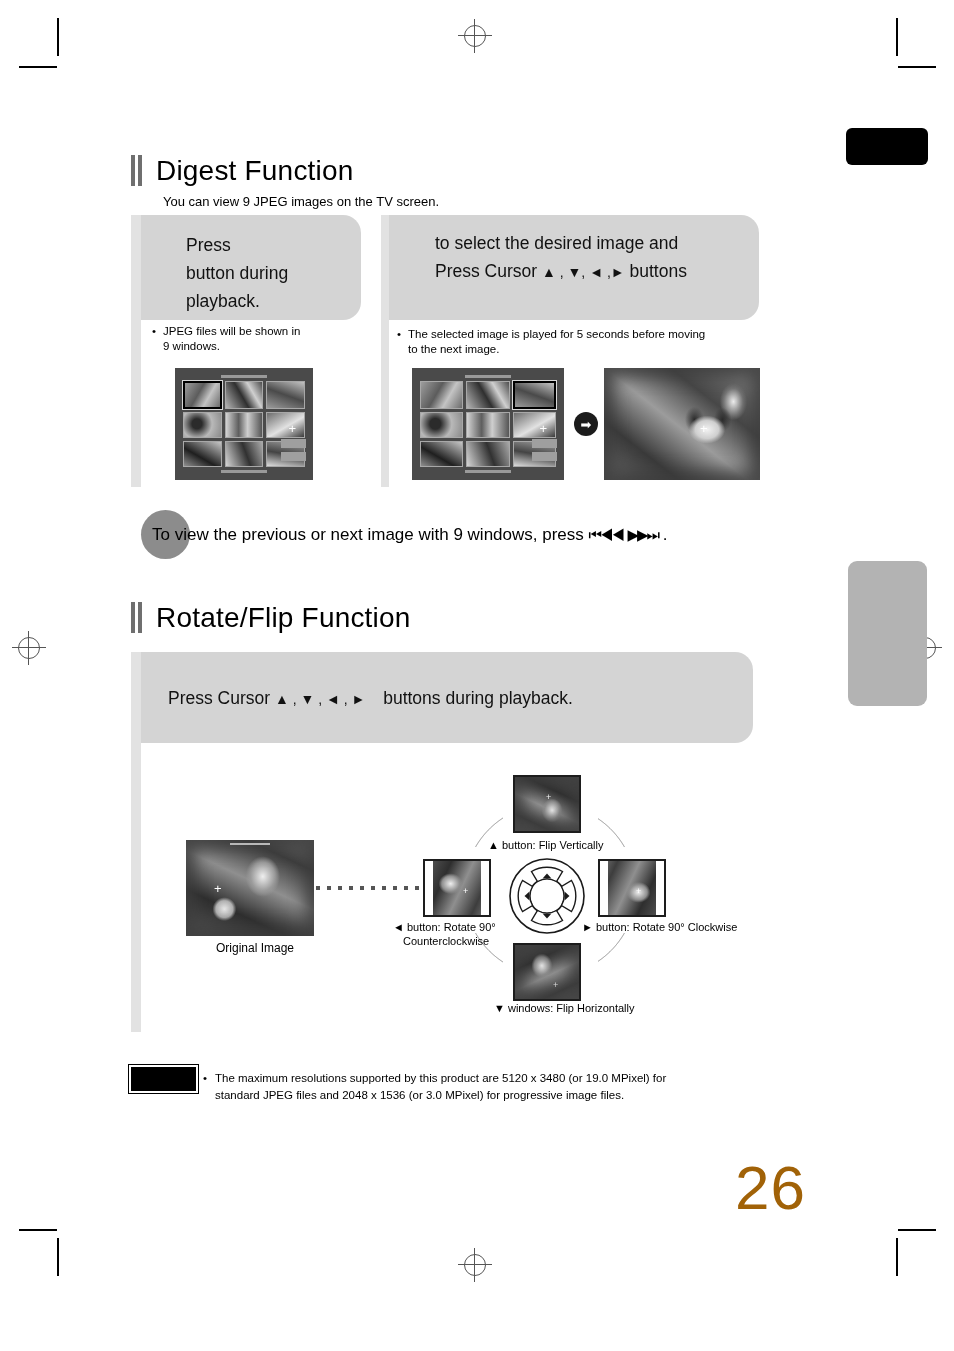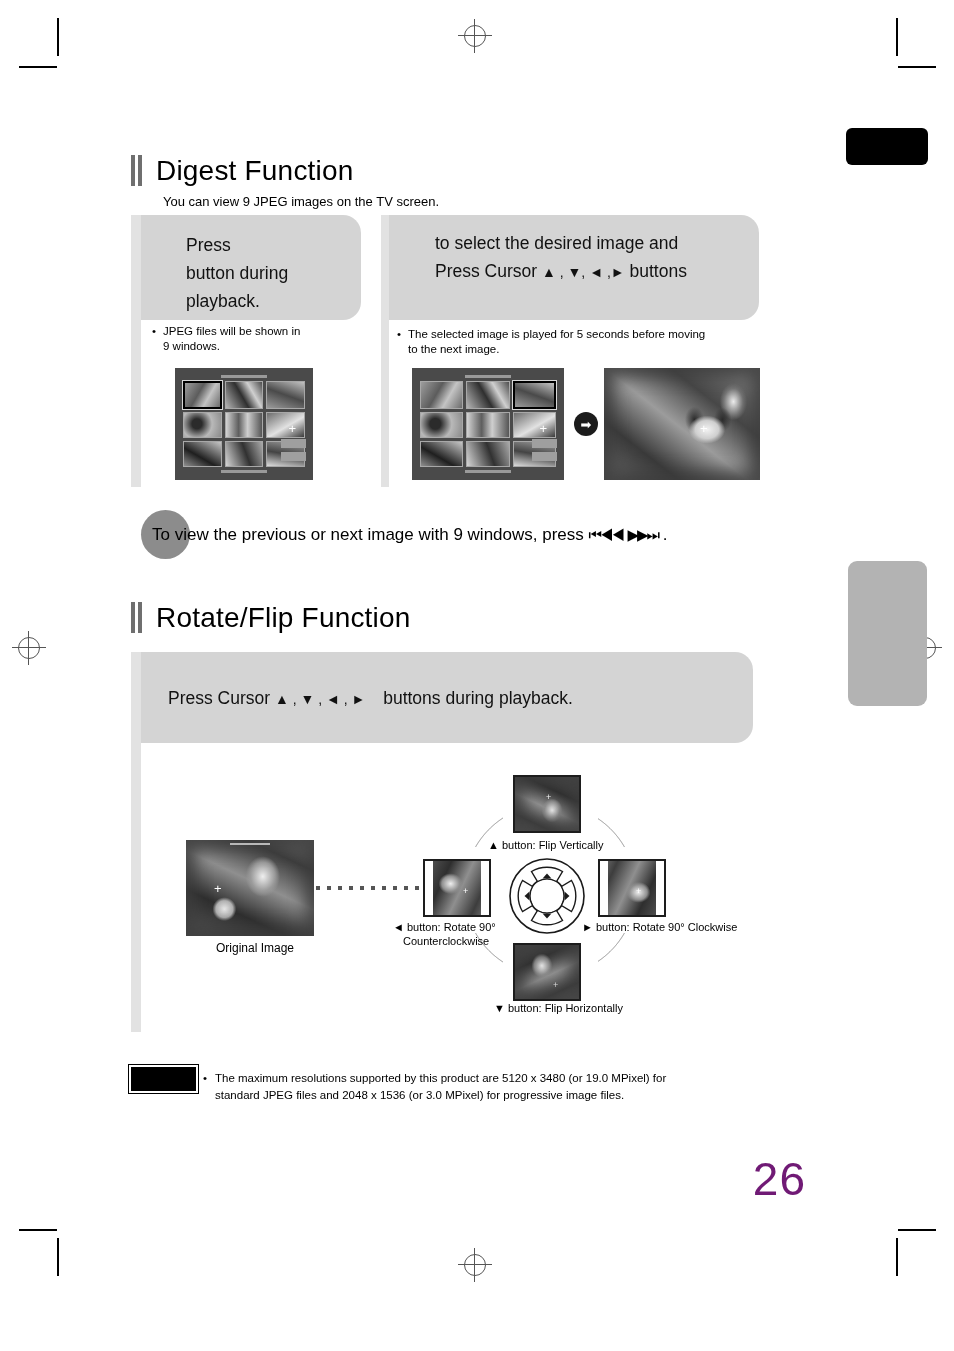--- a/index.html
+++ b/index.html
@@ -79,21 +79,21 @@
   .bottom-note {
     position:absolute; left:203px; top:1070px; width:560px;
     font-size:11.5px; line-height:17px;
   }
   .bottom-note .dot { position:absolute; left:0; top:0; }
   .bottom-note .txt { display:block; padding-left:12px; }
 
   
   .pageno {
     position:absolute; right:148px; top:1152px;
-    font-size:46px; color:#701a75; letter-spacing:1px;
+    font-size:62px; color:#a16207; letter-spacing:1px;
   }
 
   
   .tv {
     position:absolute; background:#4a4a4a; padding:7px 8px;
     display:flex; flex-direction:column; gap:3px;
   }
   .tv .strip { height:3px; background:#9a9a9a; width:46px; align-self:center; }
   .tv .grid { display:grid; grid-template-columns:repeat(3,1fr); gap:3px; flex:1; }
   .tv .cell { background:#8e8e8e; border:1px solid #a8a8a8; position:relative; overflow:hidden; }
@@ -339,21 +339,21 @@
 <div class="caption" style="left:488px;top:838px;">▲ button: Flip Vertically</div>
 
 <div class="photo" style="left:513px;top:943px;width:68px;height:58px;
        background:
          radial-gradient(ellipse 13px 15px at 42% 38%, #efefef 0%, #8f8f8f 58%, rgba(0,0,0,0) 80%),
          linear-gradient(155deg,#5b5b5b,#2e2e2e 30%,#8f8f8f 55%,#3d3d3d 80%,#7a7a7a);
        border:2px solid #1d1d1d;">
   <span class="crosshair" style="left:38px;top:36px;font-size:9px;">+</span>
   <span class="vig"></span>
 </div>
-<div class="caption" style="left:494px;top:1001px;">▼ button: Flip Horizontally</div>
+<div class="caption" style="left:494px;top:1001px;">▼ windows: Flip Horizontally</div>
 
 <div class="photo" style="left:423px;top:859px;width:68px;height:58px;
        background:
          radial-gradient(ellipse 15px 13px at 40% 42%, #efefef 0%, #8f8f8f 58%, rgba(0,0,0,0) 80%),
          linear-gradient(115deg,#5b5b5b,#2e2e2e 30%,#8f8f8f 55%,#3d3d3d 80%,#7a7a7a);
        border:2px solid #1d1d1d;">
   <span style="position:absolute;left:0;top:0;width:8px;height:100%;background:#fff;"></span>
   <span style="position:absolute;right:0;top:0;width:8px;height:100%;background:#fff;"></span>
   <span class="crosshair" style="left:38px;top:26px;font-size:9px;">+</span>
 </div>

